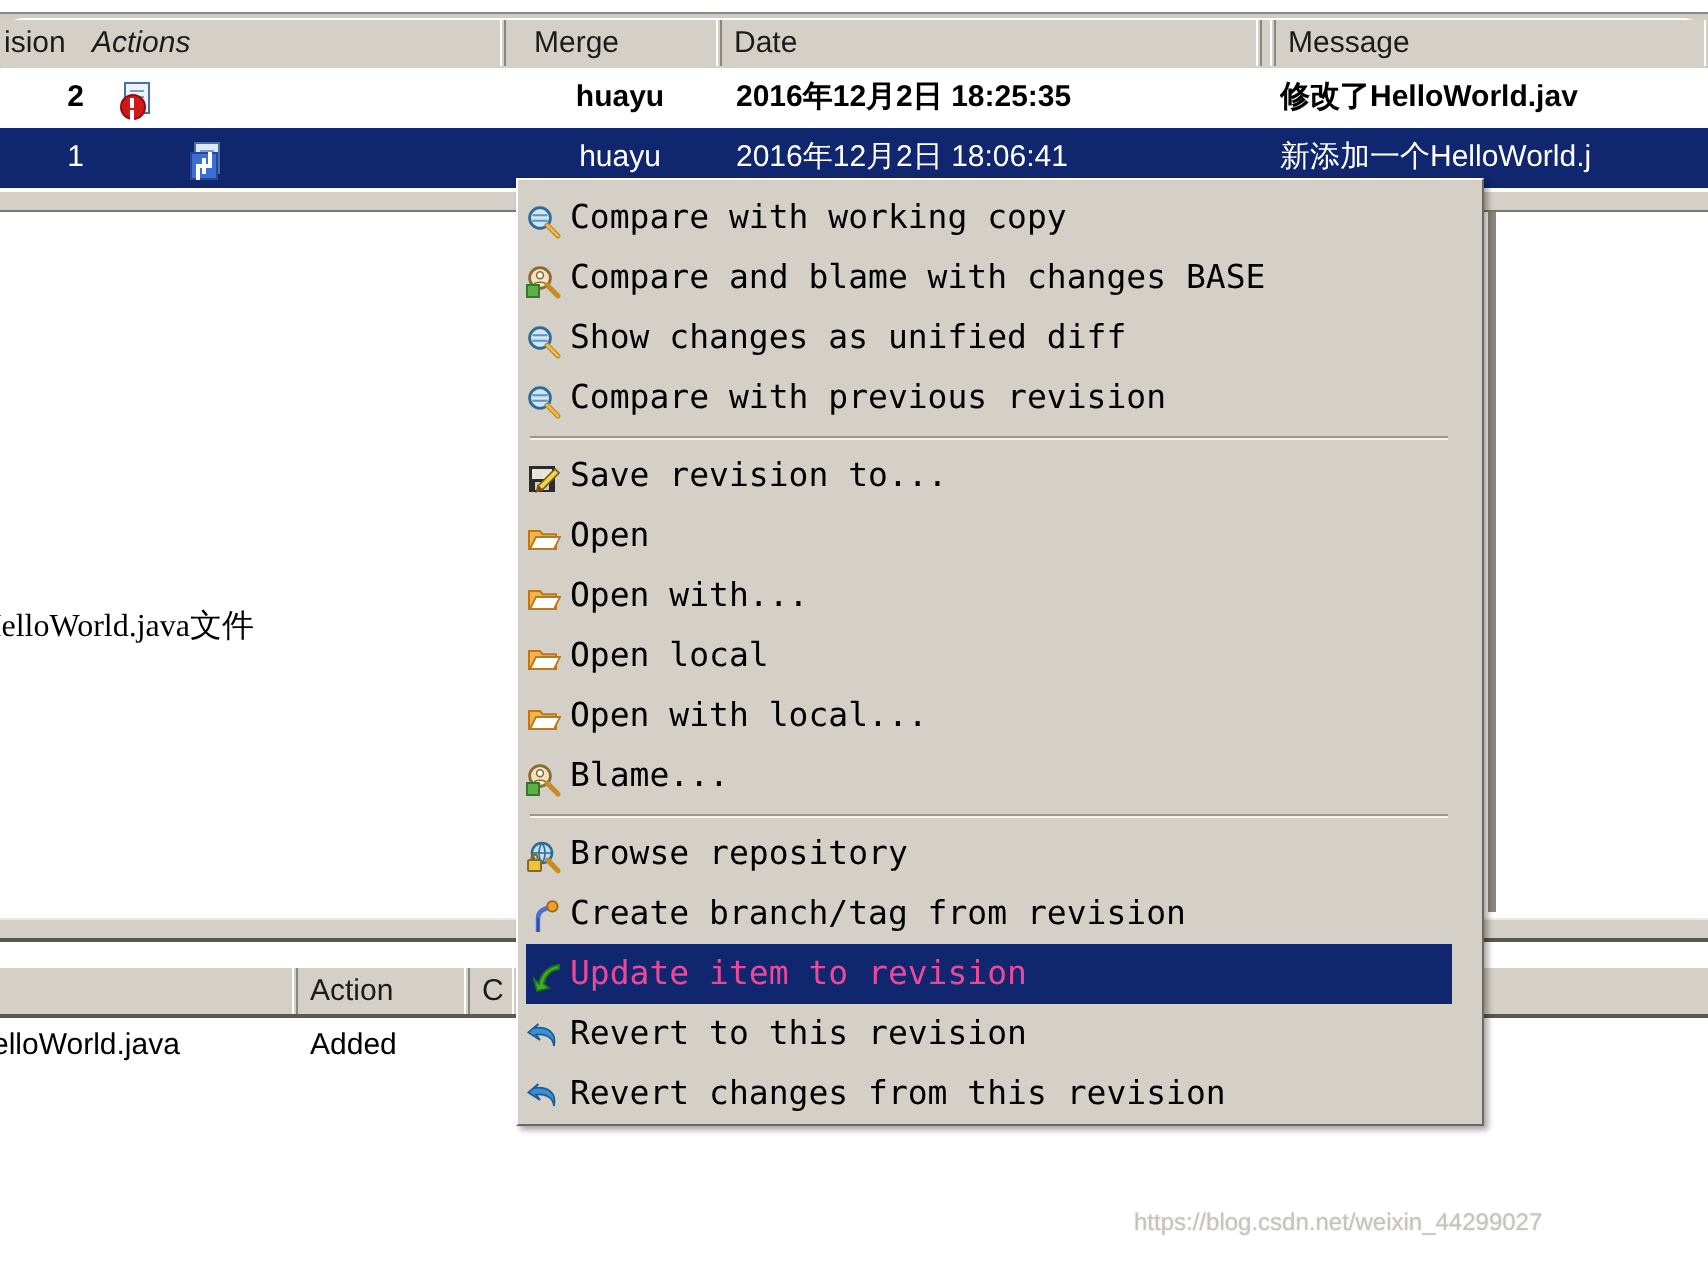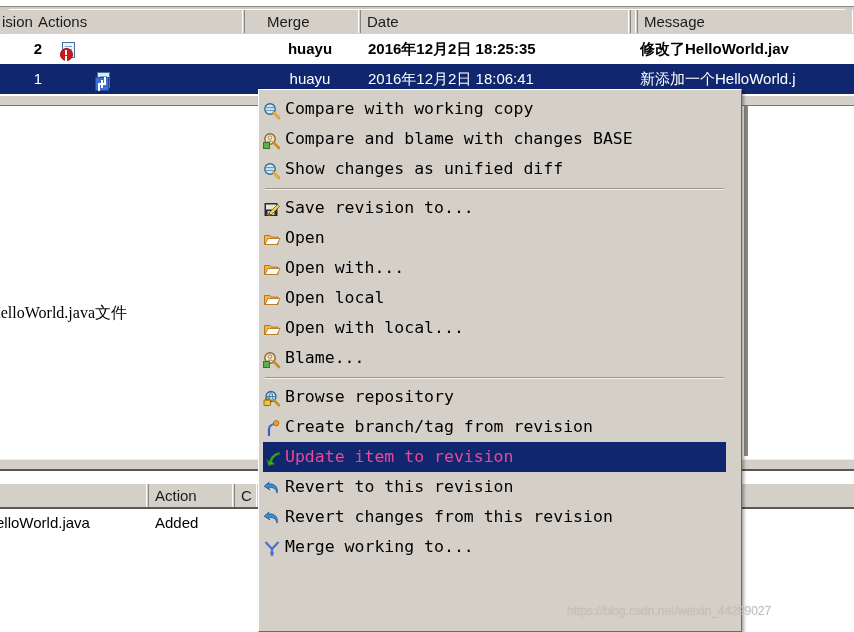--- a/index.html
+++ b/index.html
@@ -184,21 +184,21 @@
     width: 484px;
     background: #d4d0c8;
     border: 1px solid #ffffff;
     border-right-color: #6b6860;
     border-bottom-color: #6b6860;
     box-shadow: 2px 2px 3px rgba(0,0,0,0.35);
     box-sizing: border-box;
     padding: 4px 11px 2px 0;
     z-index: 50;
     overflow: hidden;
-    height: 543px;
+    height: 474px;
   }
   .ctx-left-rail {
     position: absolute; left: 1px; top: 1px; bottom: 1px; width: 3px;
     background: #d4d0c8;
   }
   .ctx-item {
     position: relative;
     height: 30px;
     line-height: 30px;
     padding-left: 26px;
@@ -253,21 +253,21 @@
 </style>
 </head>
 <body>
 
 <div id="app">
 
   <div class="panel-top-border"></div>
 
   <div class="hdr-row">
     <div class="hdr-cell" style="left:0px; width:48px; padding-left:2px;">ision</div>
-    <div class="hdr-cell" style="left:32px; width:213px;">Actions</div>
+    <div class="hdr-cell" style="left:40px; width:213px;font-style:italic;">Actions</div>
     <div class="hdr-cell" style="left:261px; width:100px;">Merge</div>
     <div class="hdr-cell" style="left:361px; width:270px;">Date</div>
     <div class="hdr-cell" style="left:631px; width:7px;"></div>
     <div class="hdr-cell" style="left:638px; width:216px; border-right:none;">Message</div>
   </div>
 
   <div class="rows">
 
     <div class="row r0">
       <div class="cell rev" style="left:0px; width:42px;">2</div>
@@ -362,20 +362,31 @@
         <svg width="18" height="18" viewBox="0 0 18 18">
           <circle cx="7" cy="7" r="5.2" fill="#cfe6f7" stroke="#2f6a95" stroke-width="1.4"></circle>
           <path d="M3.2 5.6h7.6M3.2 8.4h7.6" stroke="#5f93b8" stroke-width="1"></path>
           <path d="M10.6 10.6 L16 16" stroke="#c98c1f" stroke-width="2.6" stroke-linecap="round"></path>
           <path d="M10.6 10.6 L16 16" stroke="#f2c14e" stroke-width="1.2" stroke-linecap="round"></path>
         </svg>
       </span>
       <span class="ctx-label">Show changes as unified diff</span>
     </div>
 
+    <div class="ctx-item">
+      <span class="ctx-icon">
+        <svg width="18" height="18" viewBox="0 0 18 18">
+          <circle cx="7" cy="7" r="5.2" fill="#cfe6f7" stroke="#2f6a95" stroke-width="1.4"></circle>
+          <path d="M3.2 5.6h7.6M3.2 8.4h7.6" stroke="#5f93b8" stroke-width="1"></path>
+          <path d="M10.6 10.6 L16 16" stroke="#c98c1f" stroke-width="2.6" stroke-linecap="round"></path>
+          <path d="M10.6 10.6 L16 16" stroke="#f2c14e" stroke-width="1.2" stroke-linecap="round"></path>
+        </svg>
+      </span>
+      <span class="ctx-label">Compare with previous revision</span>
+    </div>
 
     <div class="ctx-sep"></div>
 
     <div class="ctx-item">
       <span class="ctx-icon">
         <svg width="18" height="18" viewBox="0 0 18 18">
           <rect x="1.5" y="2" width="13" height="13" fill="#2b2b2b"></rect>
           <rect x="3" y="3.5" width="10" height="5" fill="#e8e4da"></rect>
           <rect x="4.5" y="10" width="7" height="4" fill="#cfcbc2"></rect>
           <path d="M6 12 L14.5 3.5 L16.5 5.5 L8 14 Z" fill="#f2d24e" stroke="#6b5a10" stroke-width="0.8"></path>

